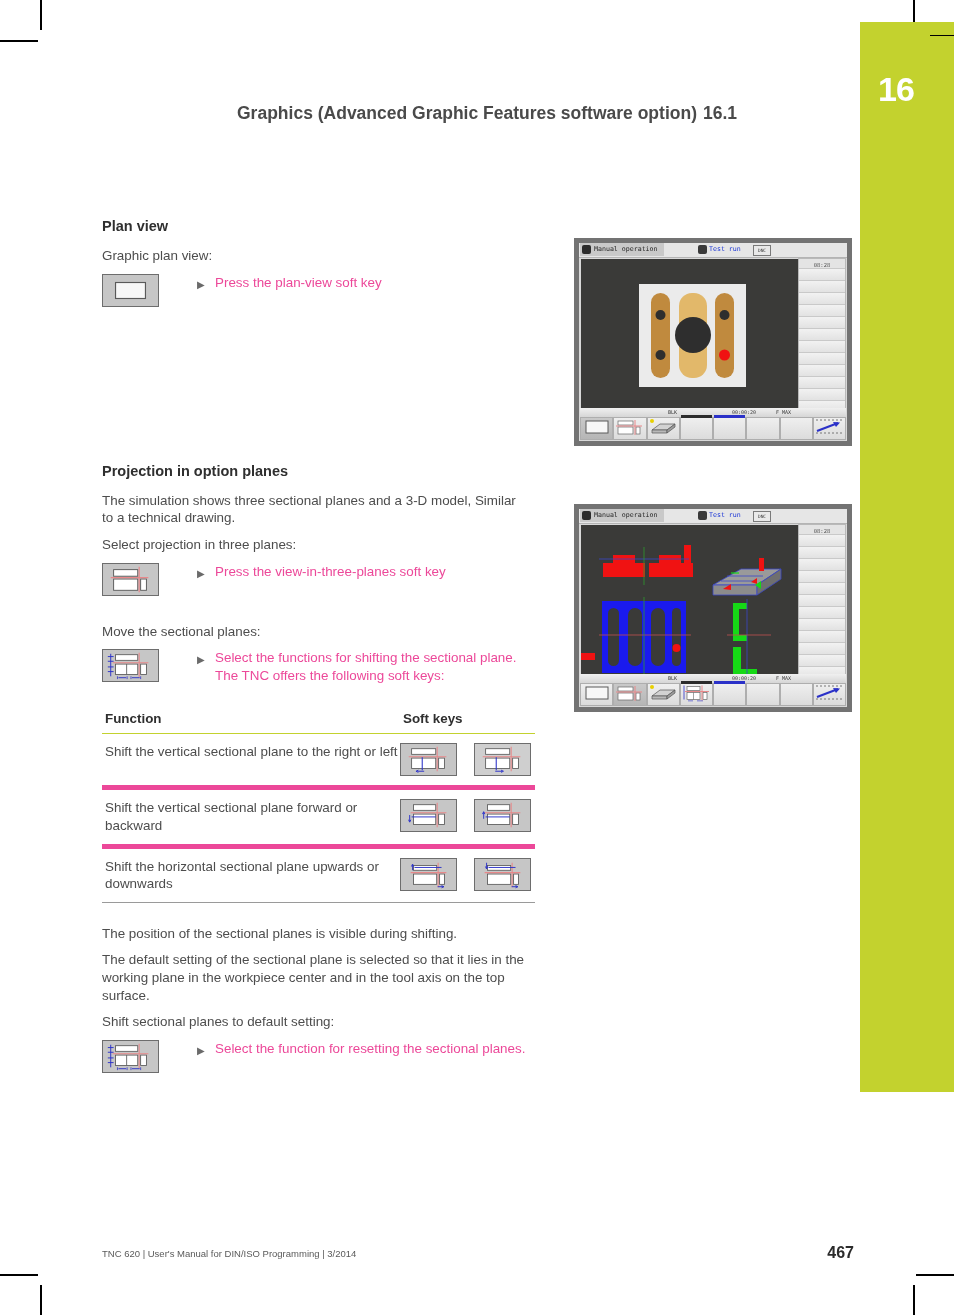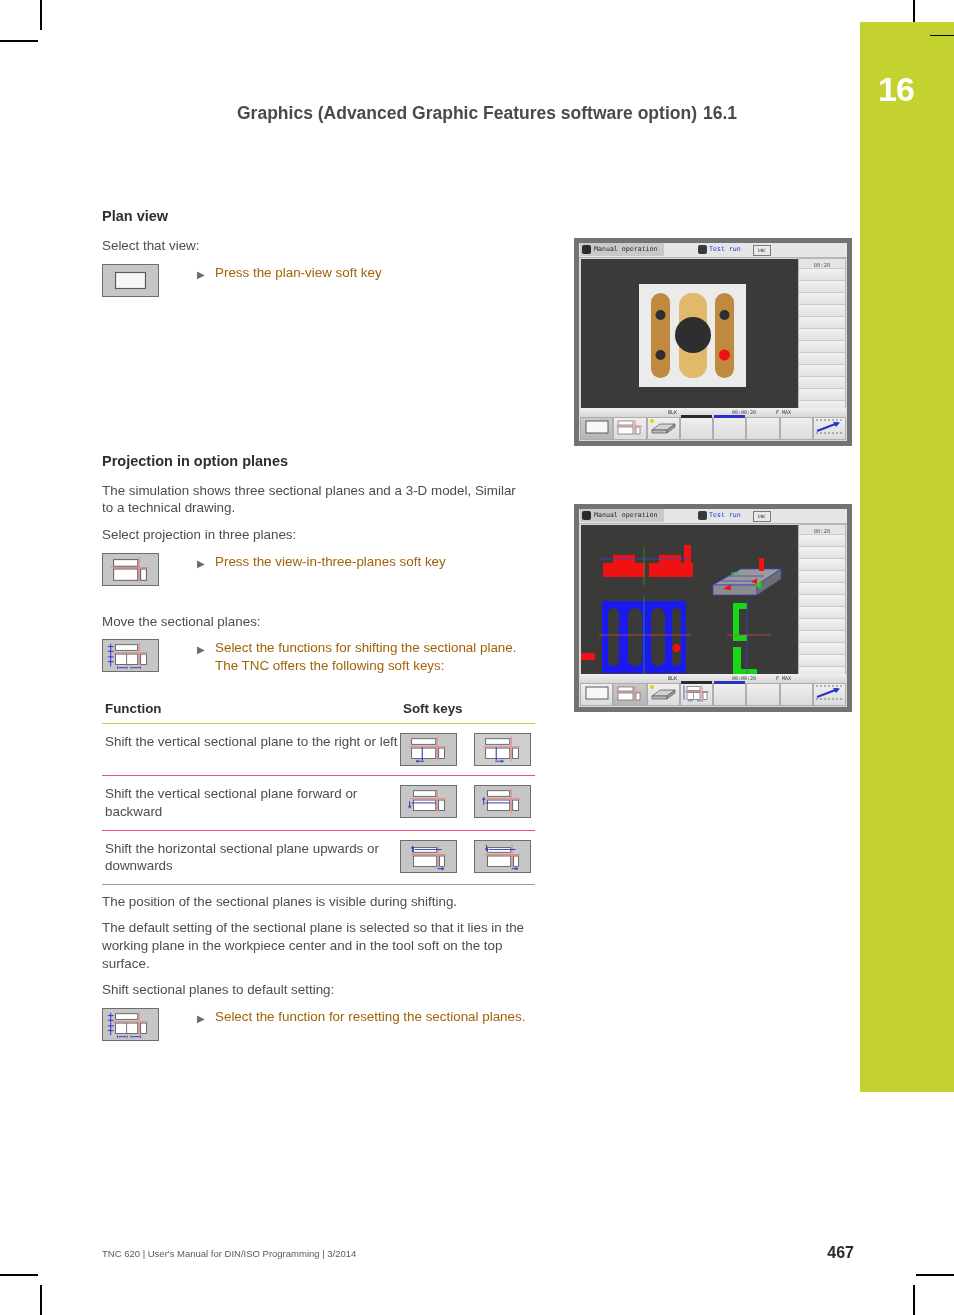--- a/index.html
+++ b/index.html
@@ -60,21 +60,21 @@
     color: #4a4a4a;
     white-space: nowrap;
     letter-spacing: 0px;
   }
   .running-head .sec-num { margin-left: 6px; }
 
   
   .col {
     position: absolute;
     left: 102px;
-    top: 0;
+    top: 10px;
     width: 440px;
   }
 
   h2.sect {
     font-size: 14.5px;
     font-weight: bold;
     color: #2f2f2f;
     margin: 0;
     line-height: 1.25;
   }
@@ -109,21 +109,21 @@
   .step .arrow {
     flex: 0 0 18px;
     font-size: 10px;
     color: #6a6a6a;
     line-height: 17.6px;
     padding-top: 2px;
   }
   .step .txt {
     font-size: 13.4px;
     line-height: 17.6px;
-    color: #a16207;
+    color: #ec4899;
   }
 
   
   table.fn {
     border-collapse: collapse;
     width: 433px;
     table-layout: fixed;
   }
   table.fn th {
     font-size: 13.4px;
@@ -131,21 +131,21 @@
     color: #2f2f2f;
     text-align: left;
     padding: 0 0 7px 3px;
     border-bottom: 1.5px solid #c3d22e;
   }
   table.fn td {
     font-size: 13.4px;
     line-height: 17.6px;
     color: #4d4d4d;
     padding: 9px 0 9px 3px;
-    border-bottom: 1px solid #ec4899;
+    border-bottom: 5px solid #ec4899;
     vertical-align: top;
   }
   table.fn td.keys {
     padding-left: 0;
     white-space: nowrap;
     text-align: left;
   }
   table.fn td.keys .sk { margin-right: 13px; }
   table.fn tr:last-child td { border-bottom: 1px solid #9a9a9a; }
 
@@ -292,21 +292,21 @@
 </div>
 <div class="tab-rule"></div>
 
 <div class="running-head">
   <span>Graphics (Advanced Graphic Features software option)</span><span class="sec-num">16.1</span>
 </div>
 
 <div class="col">
 
   <h2 class="sect" style="margin-top:207px;">Plan view</h2>
-  <p class="body" style="margin-top:12px;">Select that view:</p>
+  <p class="body" style="margin-top:12px;">Graphic plan view:</p>
 
   <div class="step" style="margin-top:9px;">
     <div class="keycell">
       <span class="sk">
         <svg viewBox="0 0 57 33" preserveAspectRatio="none">
           <rect x="13" y="8" width="31" height="17" fill="#f7f7f7" stroke="#595959" stroke-width="1.2"></rect>
         </svg>
       </span>
     </div>
     <div class="arrow">▶</div>
@@ -443,22 +443,22 @@
               <line x1="14" y1="9" x2="42" y2="9" stroke="#2b31c8" stroke-width="1"></line>
               <path d="M12,4 v6 M10.8,8 l1.2,2.6 l1.2,-2.6" fill="none" stroke="#2b31c8" stroke-width="1"></path>
               <path d="M38,29.5 h6 M42,28.3 l2.5,1.2 l-2.5,1.2" fill="none" stroke="#2b31c8" stroke-width="1"></path>
             </svg>
           </span>
         </td>
       </tr>
     </tbody>
   </table>
 
-  <p class="body" style="margin-top:8px;">The position of the sectional planes is visible during shifting.</p>
-  <p class="body" style="margin-top:9px;width:437px;">The default setting of the sectional plane is selected so that it lies in the working plane in the workpiece center and in the tool soft on the top surface.</p>
+  <p class="body" style="margin-top:22px;">The position of the sectional planes is visible during shifting.</p>
+  <p class="body" style="margin-top:9px;width:437px;">The default setting of the sectional plane is selected so that it lies in the working plane in the workpiece center and in the tool axis on the top surface.</p>
   <p class="body" style="margin-top:9px;">Shift sectional planes to default setting:</p>
 
   <div class="step" style="margin-top:9px;">
     <div class="keycell">
       <span class="sk">
         <svg viewBox="0 0 57 33" preserveAspectRatio="none">
           <rect x="13" y="5" width="23" height="6" fill="#ffffff" stroke="#5a5a5a" stroke-width="0.9"></rect>
           <rect x="13" y="15" width="23" height="11" fill="#ffffff" stroke="#5a5a5a" stroke-width="0.9"></rect>
           <line x1="24.5" y1="15" x2="24.5" y2="26" stroke="#5a5a5a" stroke-width="0.9"></line>
           <rect x="39" y="15" width="6" height="11" fill="#ffffff" stroke="#5a5a5a" stroke-width="0.9"></rect>

